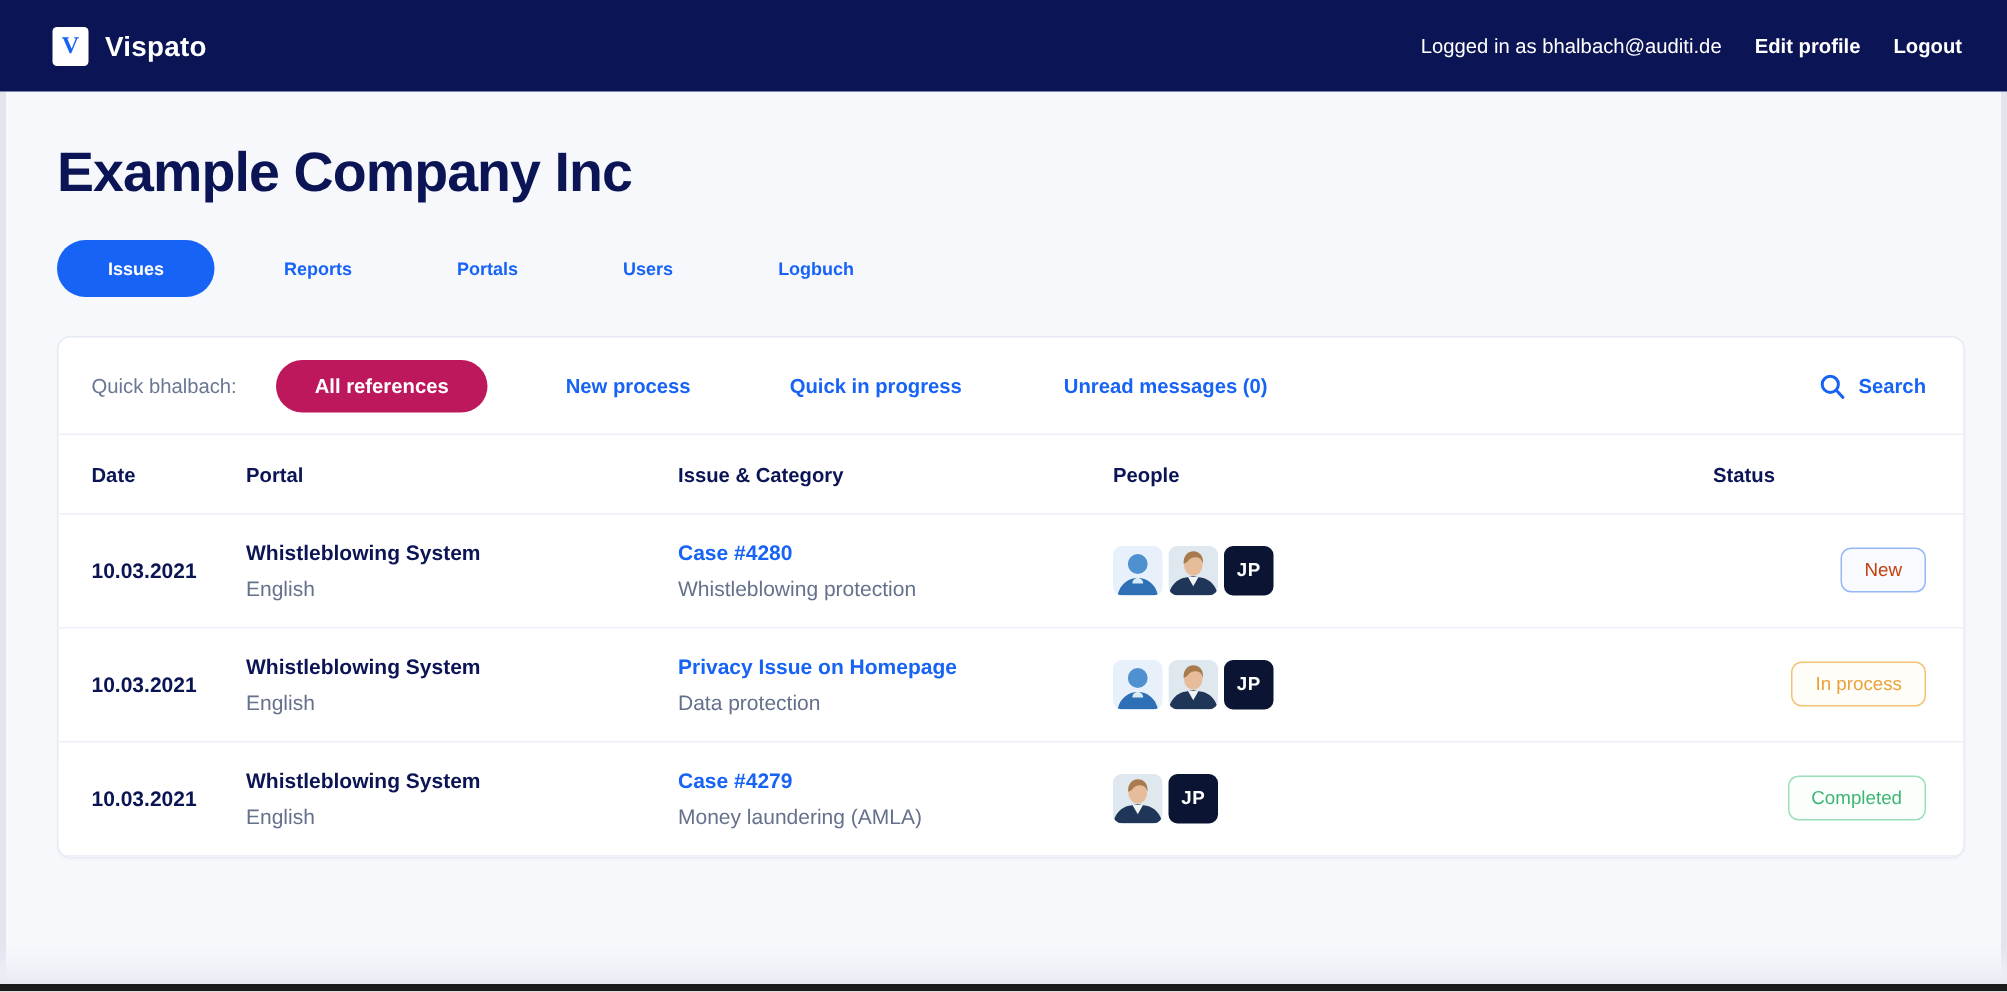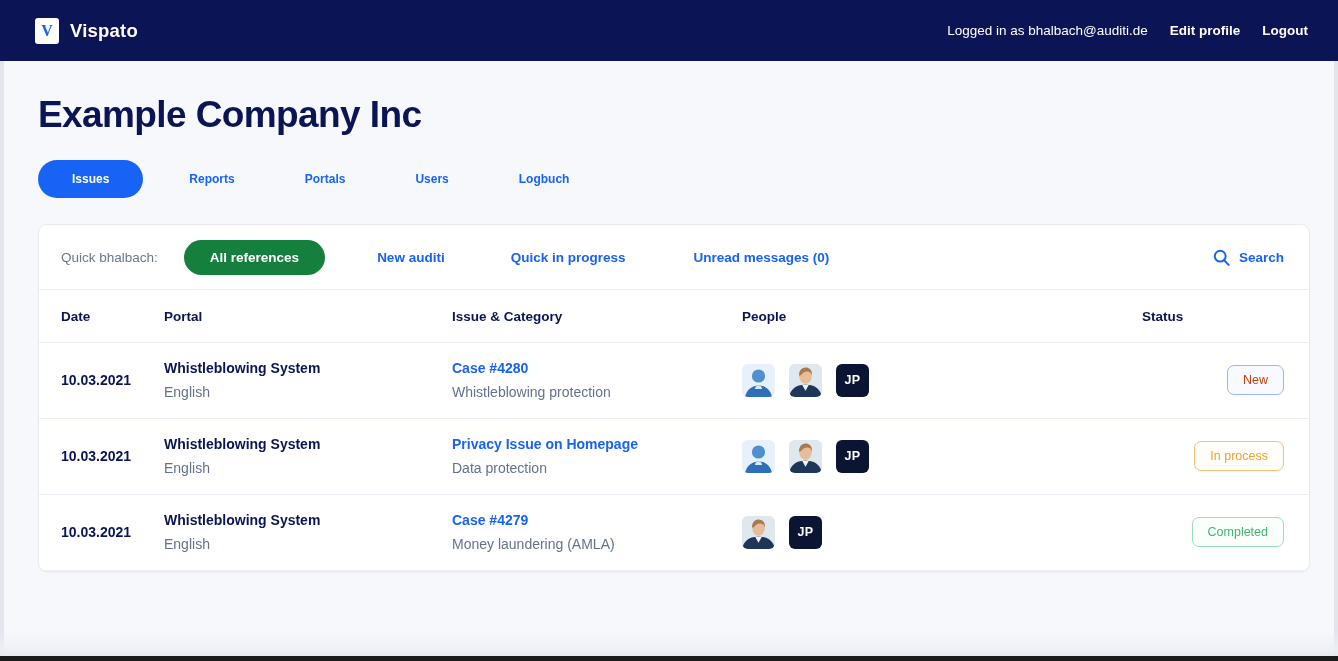--- a/index.html
+++ b/index.html
@@ -148,21 +148,21 @@
   .quick-chip {
     font-size: 13.5px;
     font-weight: bold;
     color: #1763f5;
     padding: 10px 18px;
     border-radius: 20px;
     cursor: pointer;
     white-space: nowrap;
   }
   .quick-chip.active {
-    background: #15803d;
+    background: #be185d;
     color: #ffffff;
     padding: 10px 26px;
   }
   .quick-chip.q2 { margin-left: 34px; }
   .quick-chip.q3 { margin-left: 30px; }
   .quick-chip.q4 { margin-left: 32px; }
 
   .search-btn {
     margin-left: auto;
     display: flex;
@@ -224,21 +224,21 @@
   }
   .line1.link {
     color: #1763f5;
     cursor: pointer;
   }
 
   
   .people {
     display: flex;
     align-items: center;
-    gap: 14px;
+    gap: 4px;
   }
   .avatar {
     width: 33px;
     height: 33px;
     border-radius: 6px;
     overflow: hidden;
     flex: 0 0 auto;
     position: relative;
     background: #eef3fb;
   }
@@ -329,21 +329,21 @@
         <div class="tab t3">Portals</div>
         <div class="tab t4">Users</div>
         <div class="tab t5">Logbuch</div>
       </div>
 
       <div class="card">
 
         <div class="quickbar">
           <span class="quick-label">Quick bhalbach:</span>
           <div class="quick-chip active">All references</div>
-          <div class="quick-chip q2">New auditi</div>
+          <div class="quick-chip q2">New process</div>
           <div class="quick-chip q3">Quick in progress</div>
           <div class="quick-chip q4">Unread messages (0)</div>
 
           <div class="search-btn">
             <span>
               <svg width="17" height="17" viewBox="0 0 17 17" fill="none">
                 <circle cx="7.2" cy="7.2" r="5.4" stroke="#1763f5" stroke-width="2"></circle>
                 <line x1="11.2" y1="11.2" x2="15.6" y2="15.9" stroke="#1763f5" stroke-width="2" stroke-linecap="round"></line>
               </svg>
             </span>

